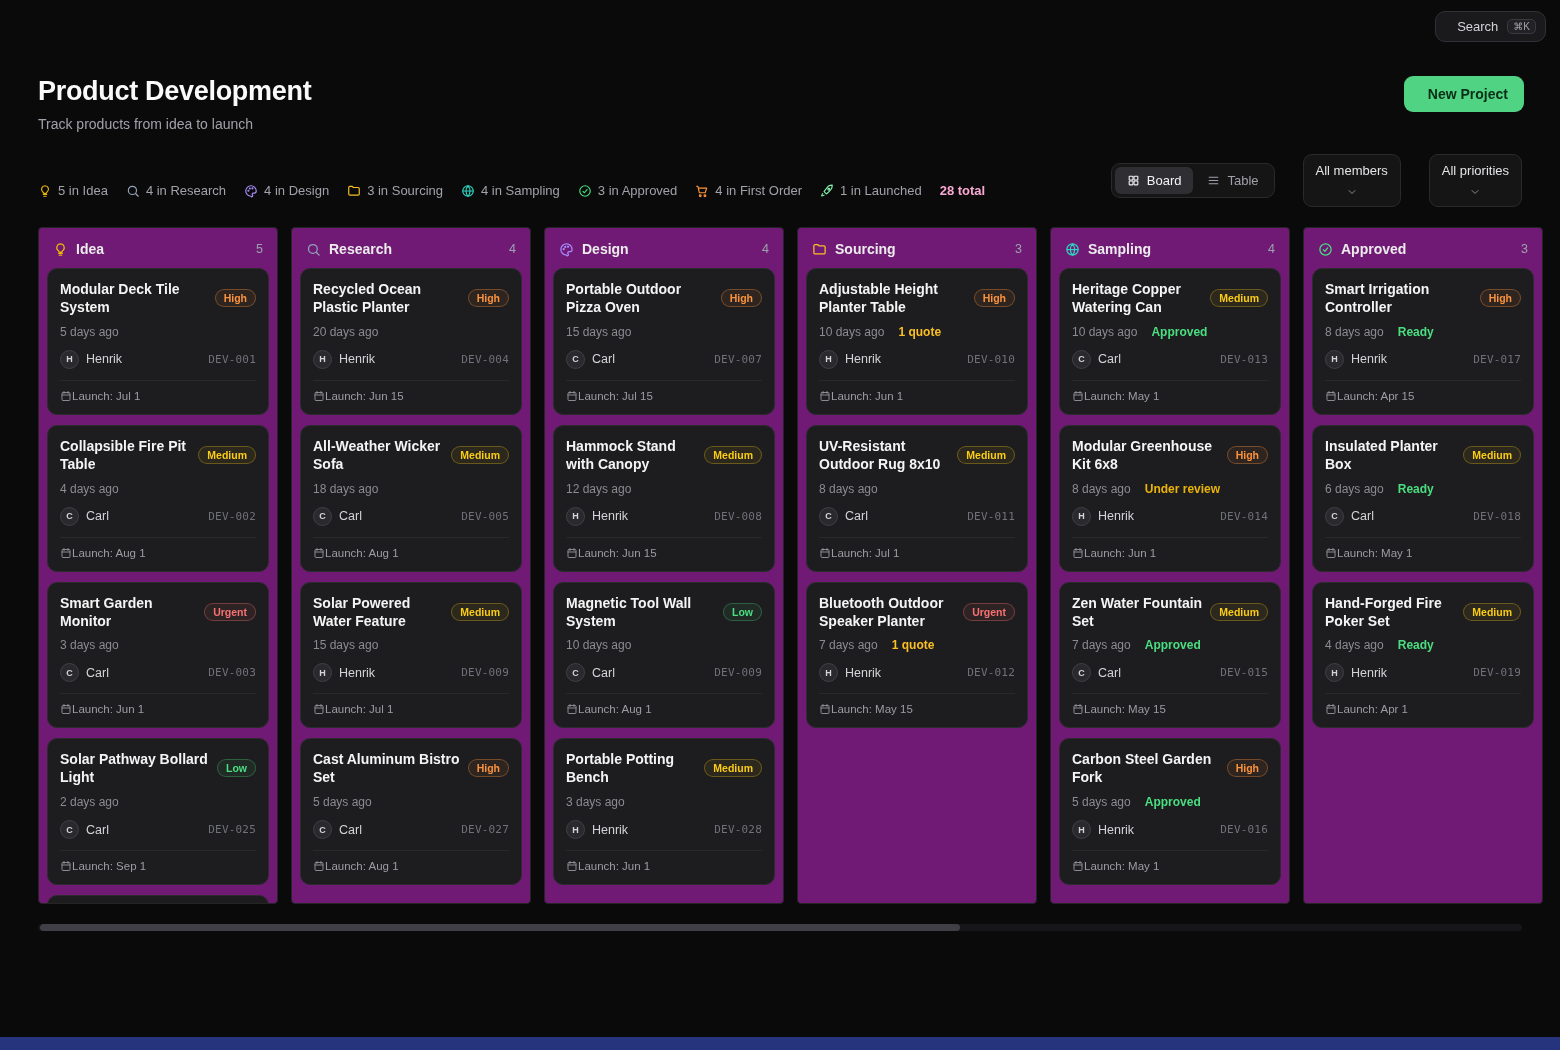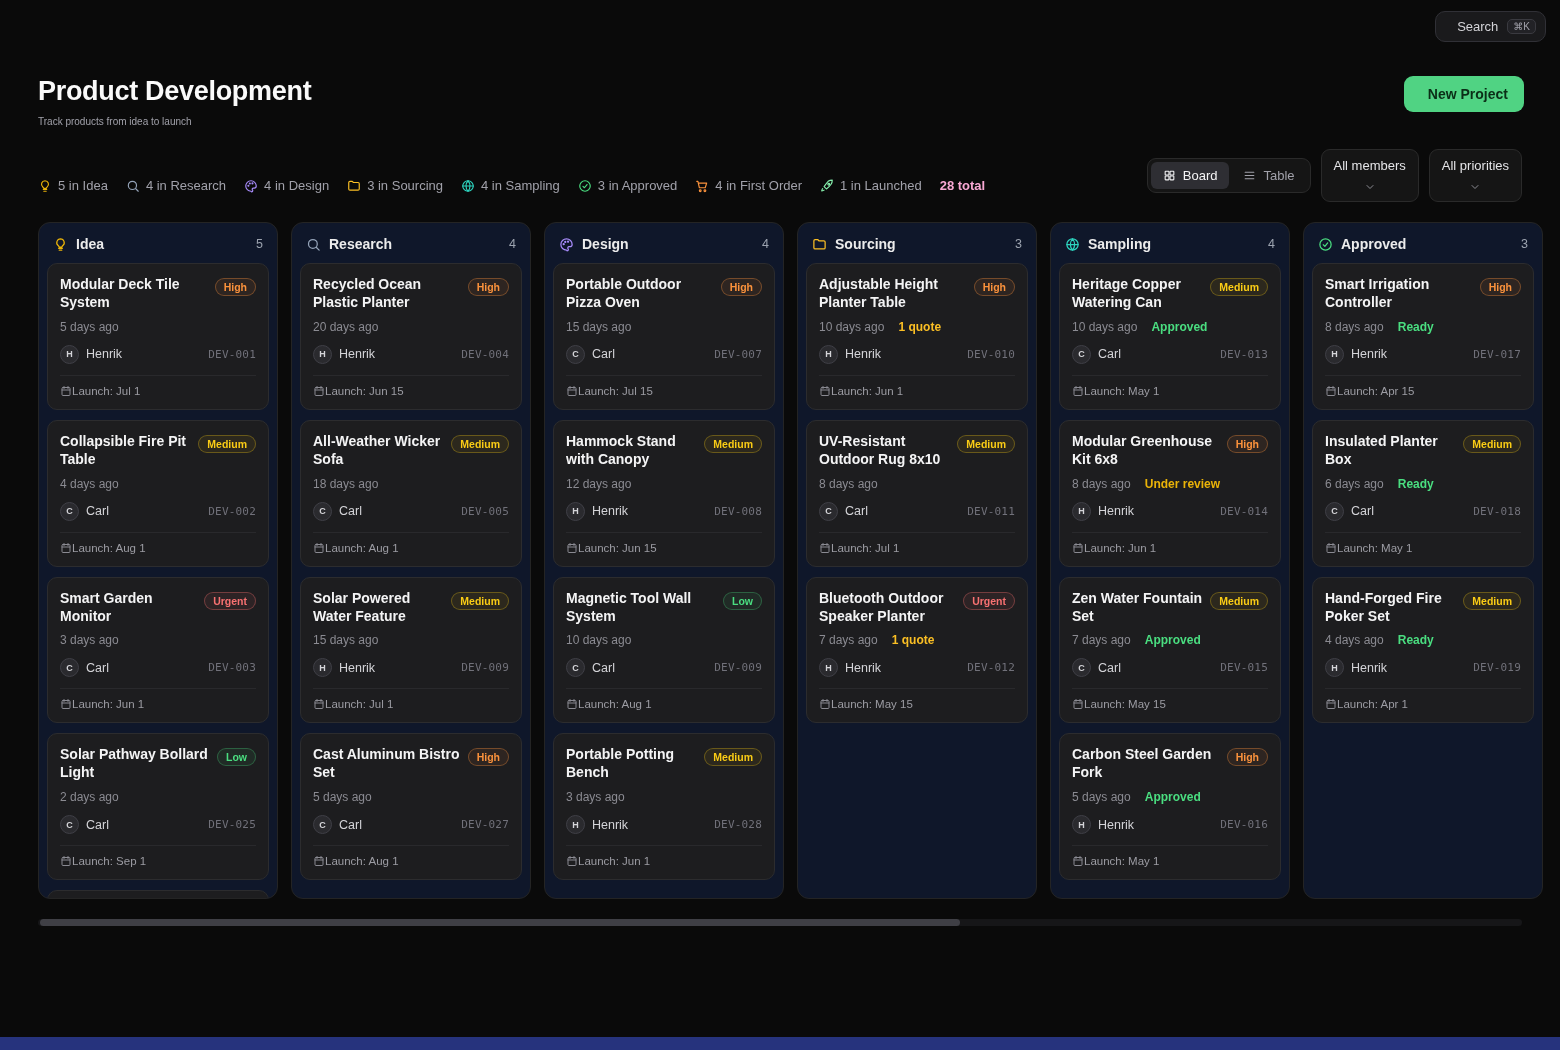--- a/index.html
+++ b/index.html
@@ -18,67 +18,67 @@
     display:flex; align-items:center; gap:9px; cursor:pointer;
     background:#1a1a1c; border:1px solid #303036; border-radius:10px;
     padding:7px 9px 7px 12px; color:#d4d4d8; font-size:13px; font-family:inherit;
   }
   .search-pill .icon { color:#a1a1aa; }
   .kbd { border:1px solid #3a3a40; background:#222226; border-radius:5px; padding:1px 5px; font-size:10px; color:#a1a1aa; }
 
   
   .page-head { display:flex; justify-content:space-between; align-items:flex-start; padding:24px 36px 0 38px; }
   .page-title { margin:0; font-size:27px; font-weight:700; color:#fafafa; letter-spacing:-0.3px; }
-  .page-subtitle { margin:9px 0 0; font-size:10px; color:#a1a1aa; }
+  .page-subtitle { margin:9px 0 0; font-size:14px; color:#a1a1aa; }
   .new-project {
     margin-top:0; display:flex; align-items:center; gap:8px; cursor:pointer;
     background:#50d383; color:#0b2e17; border:0; border-radius:9px;
     padding:10px 16px; font-size:14px; font-weight:700; font-family:inherit;
   }
 
   
   .stats-bar { display:flex; align-items:center; justify-content:space-between; padding:22px 38px 0; }
   .stats { display:flex; align-items:center; gap:18px; font-size:13px; color:#a1a1aa; }
   .stat { display:flex; align-items:center; gap:6px;margin-top:20px; }
   .stat .icon svg { width:14px; height:14px; }
   .stat.total .stat-label { color:#f9a8d4; font-weight:700; }
-  .controls { display:flex; align-items:center; gap:10px; }
+  .controls { display:flex; align-items:center; gap:28px; }
   .segmented { display:flex; background:#151515; border:1px solid #2a2a2a; border-radius:9px; padding:3px; gap:2px; }
   .seg {
     display:flex; align-items:center; gap:7px; cursor:pointer;
     background:transparent; border:0; border-radius:6px; padding:6px 12px;
     font-size:13px; color:#a1a1aa; font-family:inherit;
   }
   .seg.active { background:#2e2e33; color:#f4f4f5; }
   .seg .icon svg { width:13px; height:13px; }
   .dropdown {
     display:flex; align-items:center; gap:8px; cursor:pointer;
     background:#151515; border:1px solid #2a2a2a; border-radius:9px; padding:8px 12px;
     font-size:13px; color:#e4e4e7; font-family:inherit;flex-direction:column;
   }
   .dropdown .icon { color:#8b8b92; } .dropdown .icon svg { width:12px; height:12px; }
 
   
   .board { display:flex; gap:13px; padding:20px 0 0 38px; height:697px; overflow:hidden; align-items:stretch; }
   .column {
-    flex:0 0 240px; width:240px; background:#0f172a; border:1px solid #242424;
-    border-radius:12px; display:flex; flex-direction:column; overflow:hidden;
+    flex:0 0 240px; width:240px; background:#701a75; border:1px solid #242424;
+    border-radius:4px; display:flex; flex-direction:column; overflow:hidden;
   }
   .col-head { display:flex; align-items:center; gap:8px; padding:13px 14px 11px; }
   .col-head .icon svg { width:15px; height:15px; }
   .col-name { flex:1; font-size:14px; font-weight:700; color:#ececec; }
   .col-count { font-size:12.5px; color:#9ca3af; }
   .col-cards { padding:0 8px 8px; display:flex; flex-direction:column; gap:10px; overflow:hidden; }
 
   .card { background:#1d1d1f; border:1px solid #2c2c2e; border-radius:10px; padding:12px; cursor:pointer; }
   .card-top { display:flex; justify-content:space-between; align-items:flex-start; gap:8px; }
   .card-title { font-size:14px; font-weight:600; color:#f4f4f5; line-height:1.28; }
   .badge {
     font-size:10.5px; font-weight:600; padding:2px 8px; border-radius:999px;
-    border:1px solid; white-space:nowrap; margin-top:2px;
+    border:1px solid; white-space:nowrap; margin-top:8px;
   }
   .badge.high   { color:#fb923c; background:rgba(251,146,60,.08); border-color:rgba(251,146,60,.35); }
   .badge.medium { color:#facc15; background:rgba(250,204,21,.07); border-color:rgba(250,204,21,.3); }
   .badge.urgent { color:#f87171; background:rgba(248,113,113,.08); border-color:rgba(248,113,113,.35); }
   .badge.low    { color:#4ade80; background:rgba(74,222,128,.08); border-color:rgba(74,222,128,.3); }
   .card-meta { margin-top:8px; display:flex; align-items:center; gap:14px; font-size:12px; color:#8b8b92; }
   .status { font-weight:600; }
   .tone-amber  { color:#fbbf24; }
   .tone-green  { color:#4ade80; }
   .tone-yellow { color:#eab308; }

